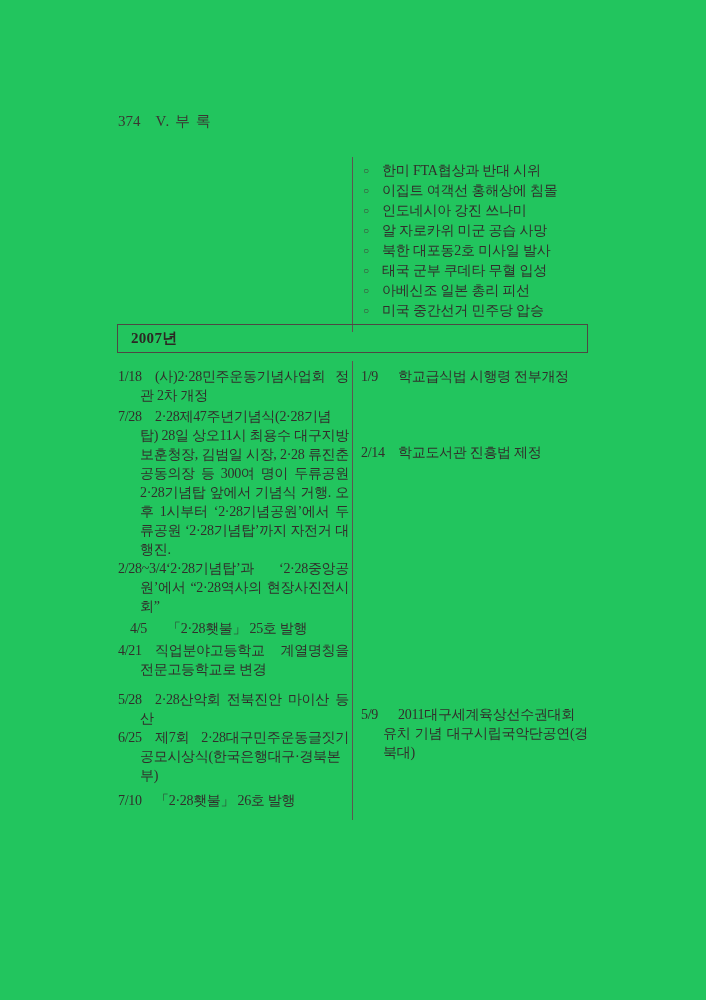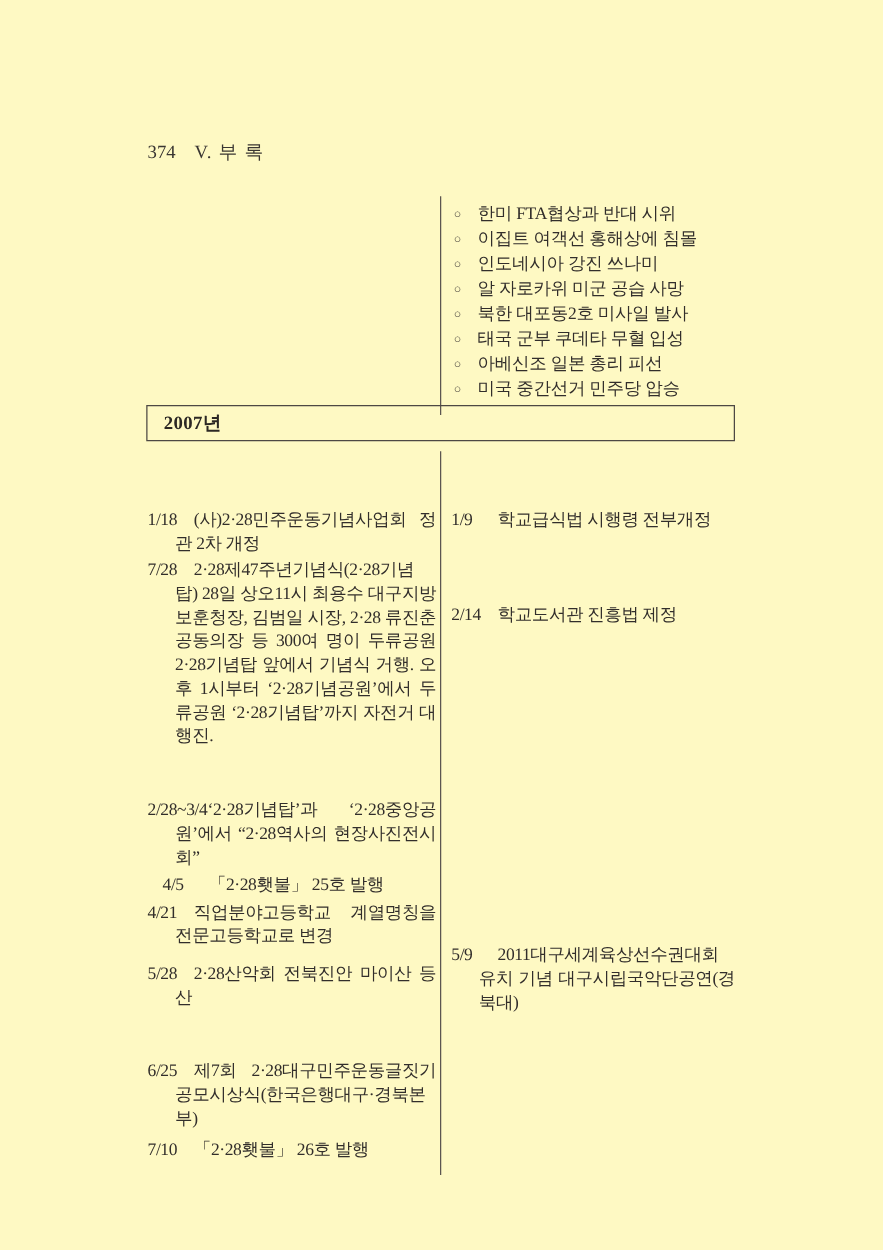--- a/index.html
+++ b/index.html
@@ -1,21 +1,21 @@
 <!DOCTYPE html>
 <html lang="ko"><head>
 <meta charset="utf-8">
 <style>
   html,body { margin:0; padding:0; background:#e8e8e8; }
   .page {
     position: relative;
     width: 706px;
     height: 1000px;
     margin: 0 auto;
-    background: #fef9c3;
+    background: #22c55e;
     font-family: "Liberation Serif", "DejaVu Serif", serif;
     color: #322e2b;
     overflow: hidden;
   }
 
   
   .running-head {
     position: absolute;
     left: 118px;
     top: 112px;
@@ -98,21 +98,20 @@
   }
   .entry {
     font-size: 14px;
     line-height: 19px;
     letter-spacing: -0.3px;
     text-align: justify;
     padding-left: 22px;
     text-indent: -22px;
     word-break: normal;
     color: #322e2b;
-    margin-top: 40px;
   }
   .entry .date {
     display: inline-block;
     min-width: 37px;
     text-indent: 0;
     white-space: nowrap;
   }
   .col-right .entry {
     position: absolute;
     left: 8px;
@@ -199,19 +198,19 @@
       </div>
     </div>
 
     <div class="col-right">
       <div class="entry" style="top:6px;">
         <span class="date">1/9</span><span>학교급식법 시행령 전부개정</span>
       </div>
       <div class="entry" style="top:82px;">
         <span class="date">2/14</span><span>학교도서관 진흥법 제정</span>
       </div>
-      <div class="entry" style="top:354px;">
+      <div class="entry" style="top:344px;">
         <span class="date">5/9</span><span>2011대구세계육상선수권대회유치 기념 대구시립국악단공연(경북대)</span>
       </div>
     </div>
 
   </div>
 </div>
 
 </body></html>

